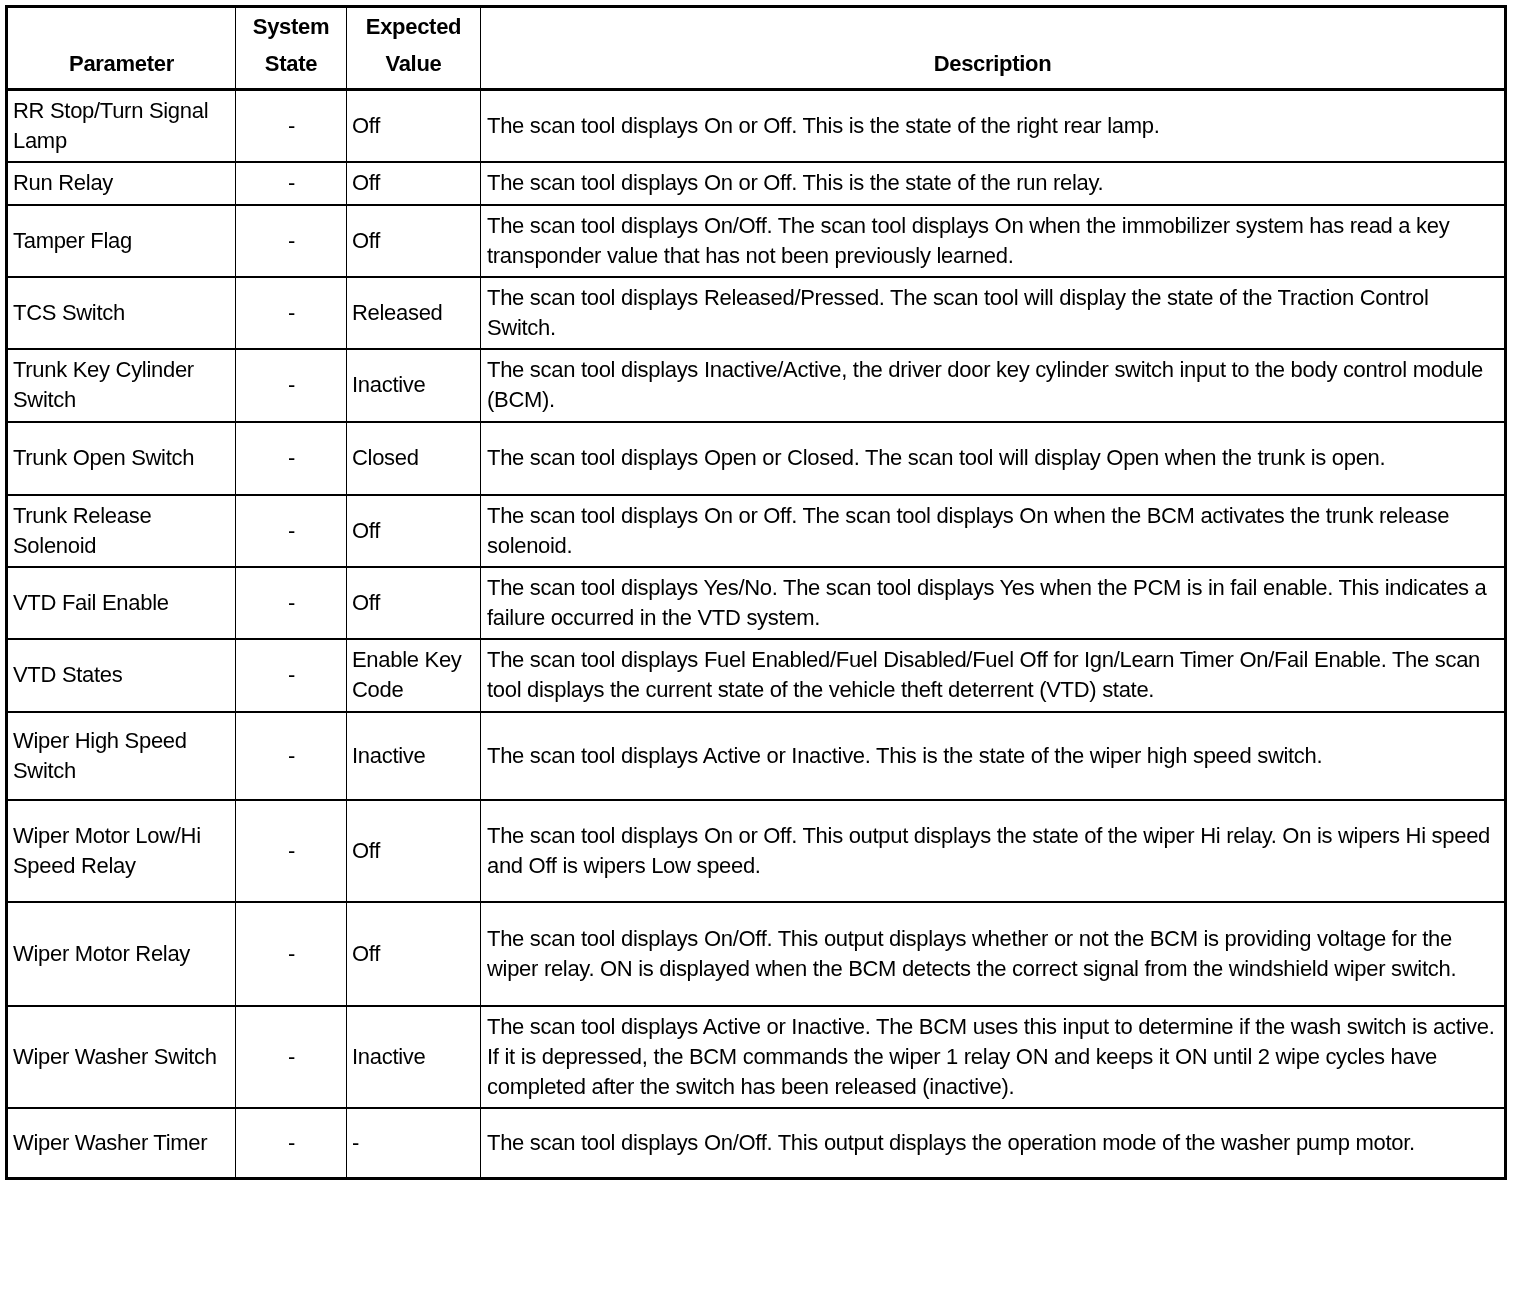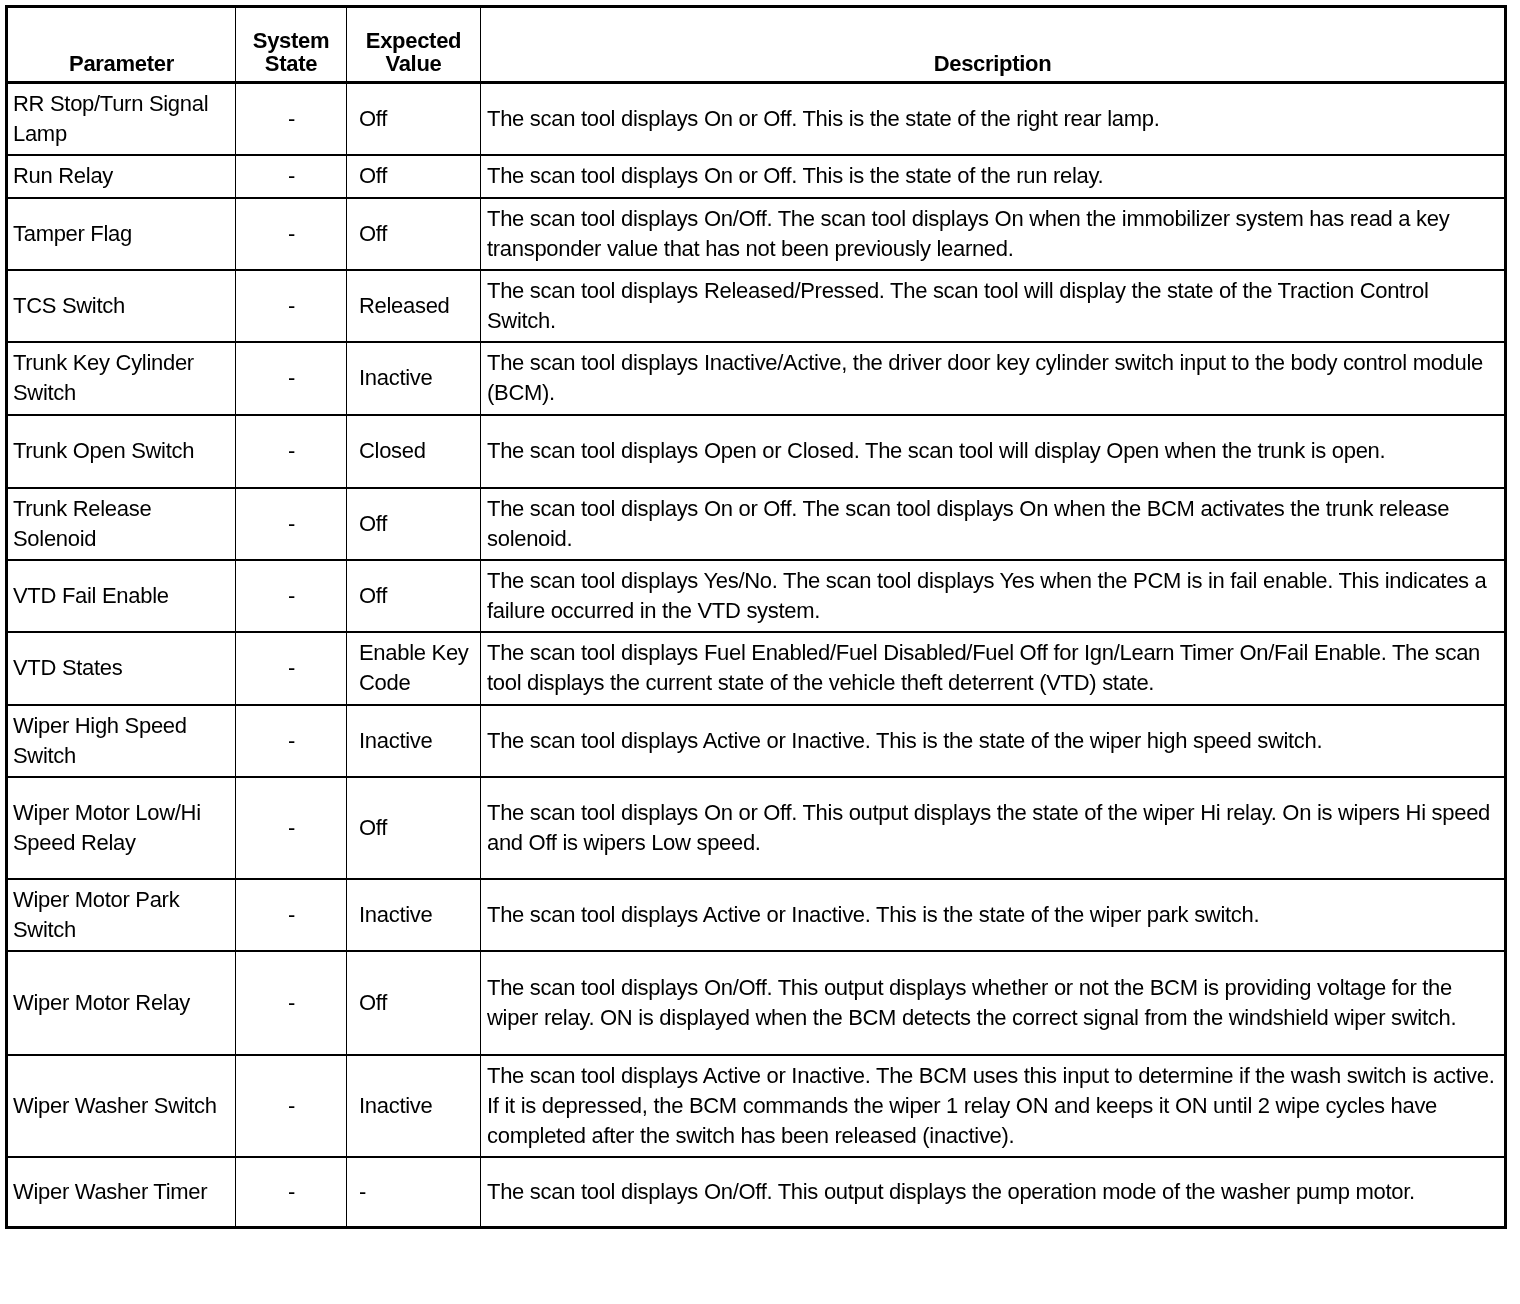--- a/index.html
+++ b/index.html
@@ -34,35 +34,35 @@
 
     .doc-table th {
       font-weight: bold;
       vertical-align: bottom;
       text-align: center;
       padding: 0 4px 6px 4px;
       height: 67px;
       border-left: 1px solid #000;
       border-right: 1px solid #000;
       border-bottom: 3px solid #000;
-      line-height: 23px;
+      line-height: 37px;
     }
     .doc-table td {
       vertical-align: middle;
       padding: 4px 4px 4px 5px;
       border: 1px solid #000;
       border-top: 2px solid #000;
       border-bottom: 2px solid #000;
       word-wrap: break-word;
     }
     .doc-table td.state {
       text-align: center;
     }
     .doc-table td.exp {
-      padding-left: 12px;
+      padding-left: 5px;
     }
     .doc-table td.desc {
       padding-left: 6px;
       padding-right: 8px;
     }
   </style>
 </head>
 <body>
 
 <table class="doc-table">
@@ -129,37 +129,31 @@
     <td class="state">-</td>
     <td class="exp">Off</td>
     <td class="desc">The scan tool displays Yes/No. The scan tool displays Yes when the PCM is in fail enable. This indicates a failure occurred in the VTD system.</td>
   </tr>
       <tr style="height: 73px; margin-left: 16px;">
     <td class="param">VTD States</td>
     <td class="state">-</td>
     <td class="exp">Enable Key Code</td>
     <td class="desc">The scan tool displays Fuel Enabled/Fuel Disabled/Fuel Off for Ign/Learn Timer On/Fail Enable. The scan tool displays the current state of the vehicle theft deterrent (VTD) state.</td>
   </tr>
-      <tr style="height: 72px;">
+      <tr style="height: 88px;">
     <td class="param">Wiper High Speed Switch</td>
     <td class="state">-</td>
     <td class="exp">Inactive</td>
     <td class="desc">The scan tool displays Active or Inactive. This is the state of the wiper high speed switch.</td>
   </tr>
       <tr style="height: 102px;">
     <td class="param">Wiper Motor Low/Hi Speed Relay</td>
     <td class="state">-</td>
     <td class="exp">Off</td>
     <td class="desc">The scan tool displays On or Off. This output displays the state of the wiper Hi relay. On is wipers Hi speed and Off is wipers Low speed.</td>
-  </tr>
-      <tr style="height: 72px;">
-    <td class="param">Wiper Motor Park Switch</td>
-    <td class="state">-</td>
-    <td class="exp">Inactive</td>
-    <td class="desc">The scan tool displays Active or Inactive. This is the state of the wiper park switch.</td>
   </tr>
       <tr style="height: 104px;">
     <td class="param">Wiper Motor Relay</td>
     <td class="state">-</td>
     <td class="exp">Off</td>
     <td class="desc">The scan tool displays On/Off. This output displays whether or not the BCM is providing voltage for the wiper relay. ON is displayed when the BCM detects the correct signal from the windshield wiper switch.</td>
   </tr>
       <tr style="height: 102px;">
     <td class="param">Wiper Washer Switch</td>
     <td class="state">-</td>

